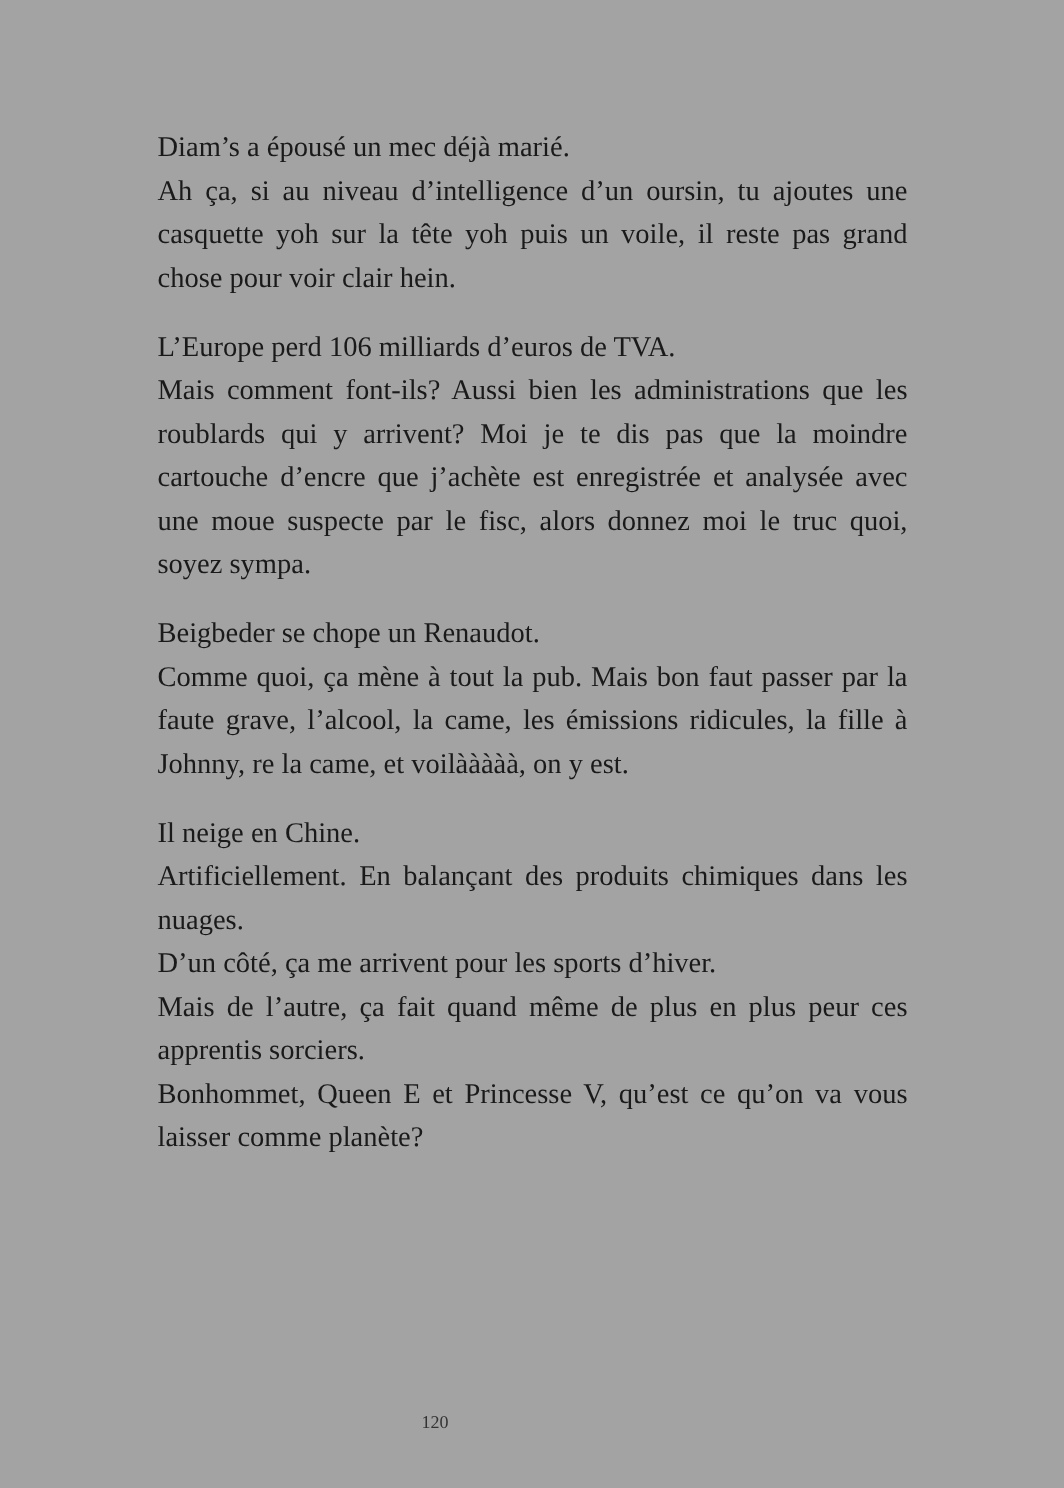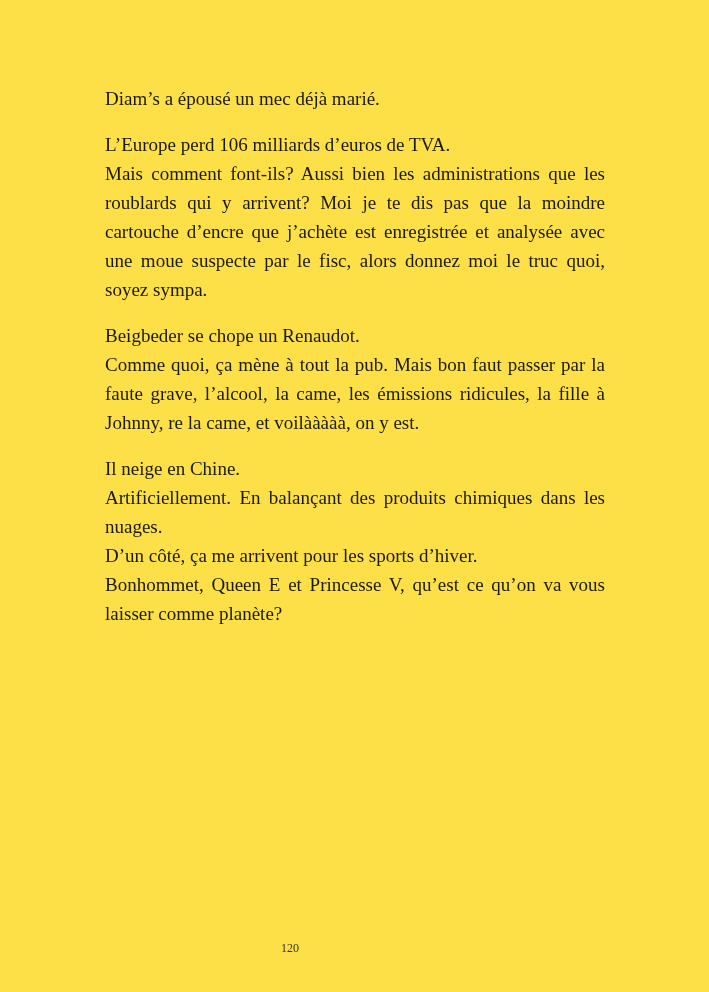--- a/index.html
+++ b/index.html
@@ -4,21 +4,21 @@
 <style>
   html, body {
     margin: 0;
     padding: 0;
     background: #ffffff;
   }
   .page {
     position: relative;
     width: 709px;
     height: 992px;
-    background: #fde047;
+    background: #a3a3a3;
     font-family: "Liberation Serif", "DejaVu Serif", serif;
     color: #1a1a1a;
     overflow: hidden;
   }
   .page-content {
     position: absolute;
     top: 84px;
     left: 105px;
     width: 500px;
     font-size: 19px;
@@ -46,35 +46,37 @@
   }
 </style>
 </head>
 <body>
 
 <div class="page">
   <div class="page-content">
 
     <div class="entry">
       <p>Diam’s a épousé un mec déjà marié.</p>
+      <p>Ah ça, si au niveau d’intelligence d’un oursin, tu ajoutes une casquette yoh sur la tête yoh puis un voile, il reste pas grand chose pour voir clair hein.</p>
     </div>
 
     <div class="entry">
       <p>L’Europe perd 106 milliards d’euros de TVA.</p>
       <p>Mais comment font-ils? Aussi bien les administrations que les roublards qui y arrivent? Moi je te dis pas que la moindre cartouche d’encre que j’achète est enregistrée et analysée avec une moue suspecte par le fisc, alors donnez moi le truc quoi, soyez sympa.</p>
     </div>
 
     <div class="entry">
       <p>Beigbeder se chope un Renaudot.</p>
       <p>Comme quoi, ça mène à tout la pub. Mais bon faut passer par la faute grave, l’alcool, la came, les émissions ridicules, la fille à Johnny, re la came, et voilààààà, on y est.</p>
     </div>
 
     <div class="entry">
       <p>Il neige en Chine.</p>
       <p>Artificiellement. En balançant des produits chimiques dans les nuages.</p>
       <p>D’un côté, ça me arrivent pour les sports d’hiver.</p>
+      <p>Mais de l’autre, ça fait quand même de plus en plus peur ces apprentis sorciers.</p>
       <p>Bonhommet, Queen E et Princesse V, qu’est ce qu’on va vous laisser comme planète?</p>
     </div>
 
   </div>
 
   <div class="page-number">120</div>
 </div>
 
 </body></html>

